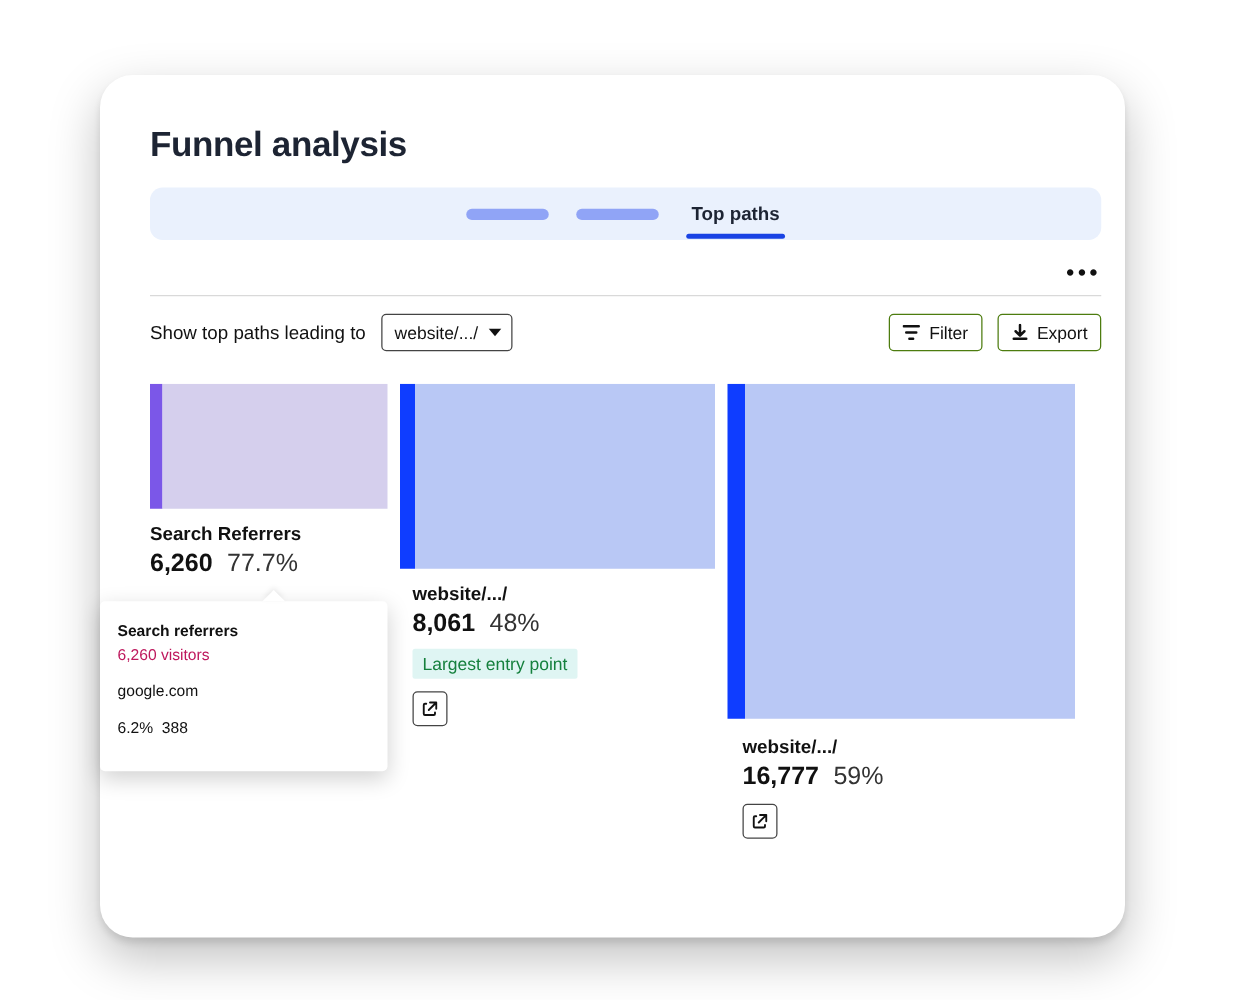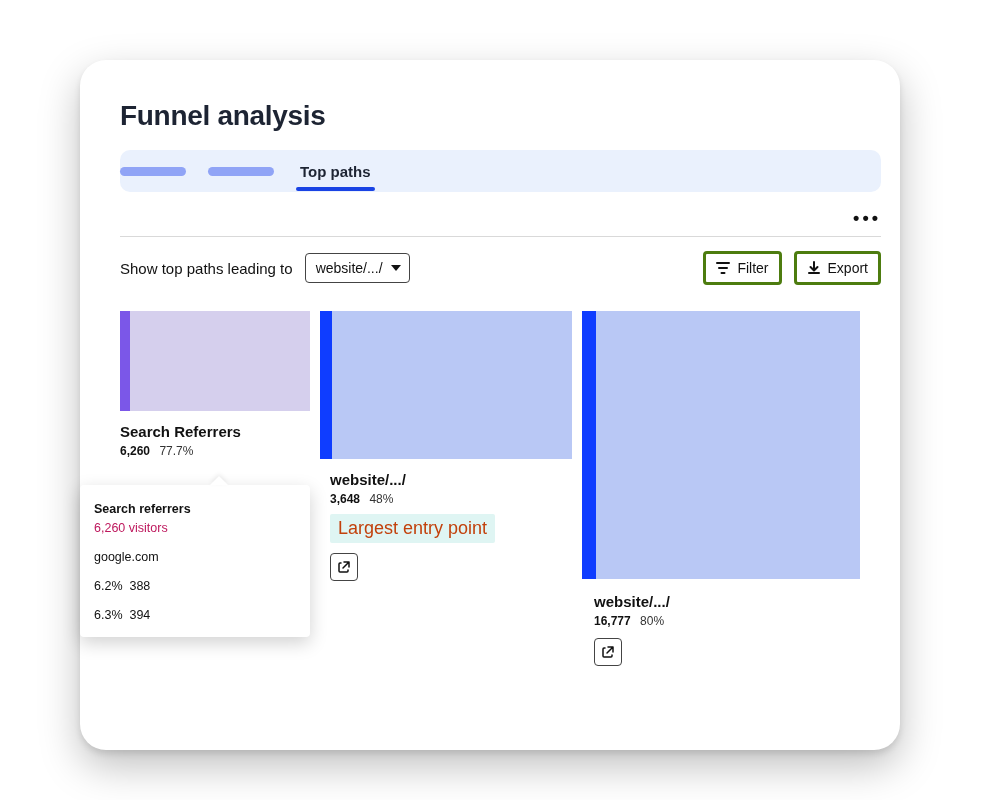--- a/index.html
+++ b/index.html
@@ -30,20 +30,21 @@
     letter-spacing: -0.3px;
   }
 
   .tabstrip {
     margin-top: 18px;
     background: #eaf1fd;
     border-radius: 10px;
     height: 42px;
     display: flex;
     align-items: center;
+    justify-content: center;
     gap: 22px;
     position: relative;
   }
   .tab-ghost {
     width: 66px;
     height: 9px;
     background: #90a4f6;
     border-radius: 5px;
   }
   .tab-label {
@@ -105,50 +106,50 @@
     background: #fff;
   }
   .select .caret {
     width: 0; height: 0;
     border-left: 5px solid transparent;
     border-right: 5px solid transparent;
     border-top: 6px solid #111;
   }
   .spacer { flex: 1; }
   .btn {
-    border: 3px solid #4d7c0f;
+    border: 1px solid #4d7c0f;
     border-radius: 4px;
     height: 28px;
     padding: 0 10px;
     display: inline-flex;
     align-items: center;
     gap: 7px;
     font-size: 14px;
     background: #fff;
   }
 
   
   .funnel-area {
     position: relative;
     margin-top: 26px;
     height: 440px;
   }
 
   
   .col-label { position: absolute; }
   .col-label .name { font-weight: 700; font-size: 15px; }
-  .col-label .stats { font-size: 12px; margin-top: 4px; }
+  .col-label .stats { font-size: 20px; margin-top: 4px; }
   .col-label .stats b { font-weight: 800; }
   .col-label .stats span.pct { color: #333; margin-left: 6px; }
 
   .badge {
     display: inline-block;
     background: #dff5f3;
-    color: #c2410c;
-    font-size: 18px;
+    color: #15803d;
+    font-size: 14px;
     padding: 4px 8px;
     border-radius: 2px;
     margin-top: 8px;
   }
   .iconbtn {
     width: 26px;
     height: 26px;
     border: 1px solid #444;
     border-radius: 4px;
     display: inline-flex;
@@ -250,37 +251,37 @@
       <div class="name">Search Referrers</div>
       <div class="stats">
         <b>6,260</b>
         <span class="pct">77.7%</span>
       </div>
     </div>
 
     <div class="col-label" style="left:210px; top:160px;">
       <div class="name">website/.../</div>
       <div class="stats">
-        <b>3,648</b>
+        <b>8,061</b>
         <span class="pct">48%</span>
       </div>
       <div class="badge">Largest entry point</div>
       <br>
       <div class="iconbtn">
         <svg width="14" height="14" viewBox="0 0 14 14">
           <path d="M4 3 h-1 a1 1 0 0 0 -1 1 v7 a1 1 0 0 0 1 1 h7 a1 1 0 0 0 1 -1 v-1 M7 2 h5 v5 M12 2 L6 8" stroke="#111" stroke-width="1.5" fill="none" stroke-linecap="round" stroke-linejoin="round"></path>
         </svg>
       </div>
     </div>
 
     <div class="col-label" style="left:474px; top:282px;">
       <div class="name">website/.../</div>
       <div class="stats">
         <b>16,777</b>
-        <span class="pct">80%</span>
+        <span class="pct">59%</span>
       </div>
       <div class="iconbtn">
         <svg width="14" height="14" viewBox="0 0 14 14">
           <path d="M4 3 h-1 a1 1 0 0 0 -1 1 v7 a1 1 0 0 0 1 1 h7 a1 1 0 0 0 1 -1 v-1 M7 2 h5 v5 M12 2 L6 8" stroke="#111" stroke-width="1.5" fill="none" stroke-linecap="round" stroke-linejoin="round"></path>
         </svg>
       </div>
     </div>
 
     <div class="tooltip">
       <div class="tt-title">Search referrers</div>
@@ -291,22 +292,18 @@
       </div>
 
       <div class="tt-row">
         <div>
           <b>6.2%</b>
           &nbsp;<span>388</span>
         </div>
       </div>
 
       <div class="tt-row">
-        <div>
-          <b>6.3%</b>
-          &nbsp;<span>394</span>
-        </div>
       </div>
     </div>
 
   </div>
 
 </div>
 
 </body></html>

